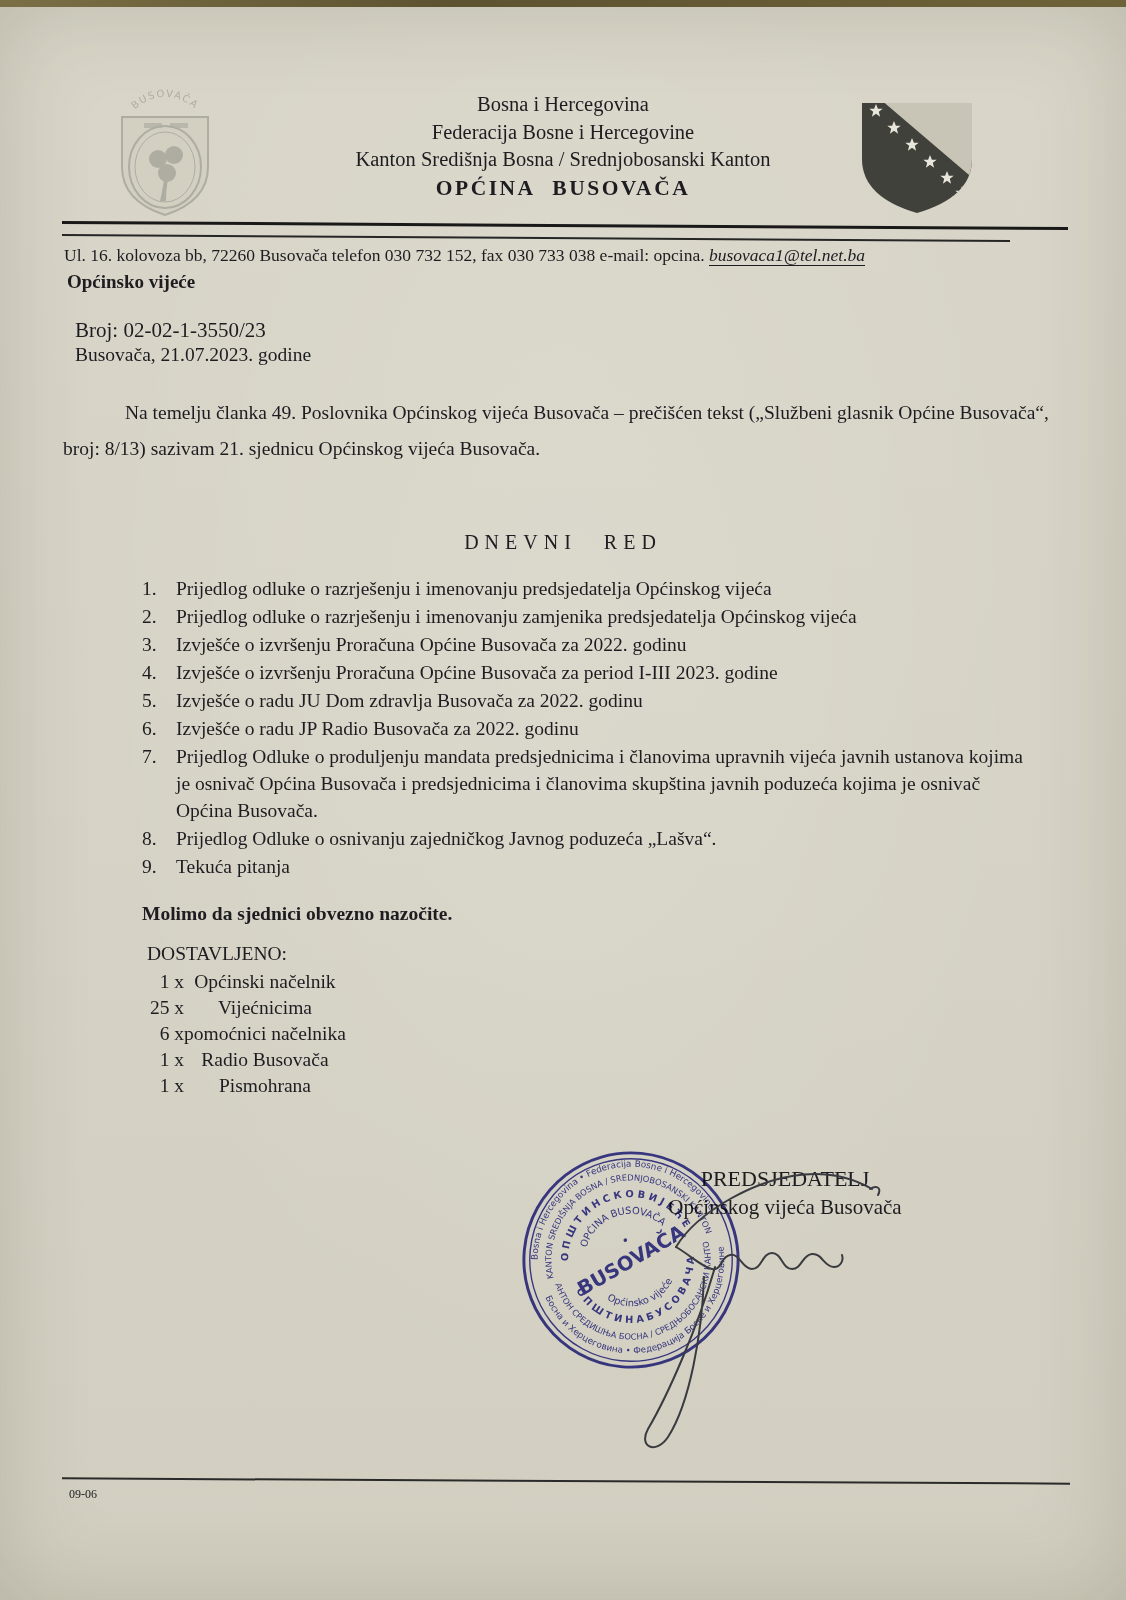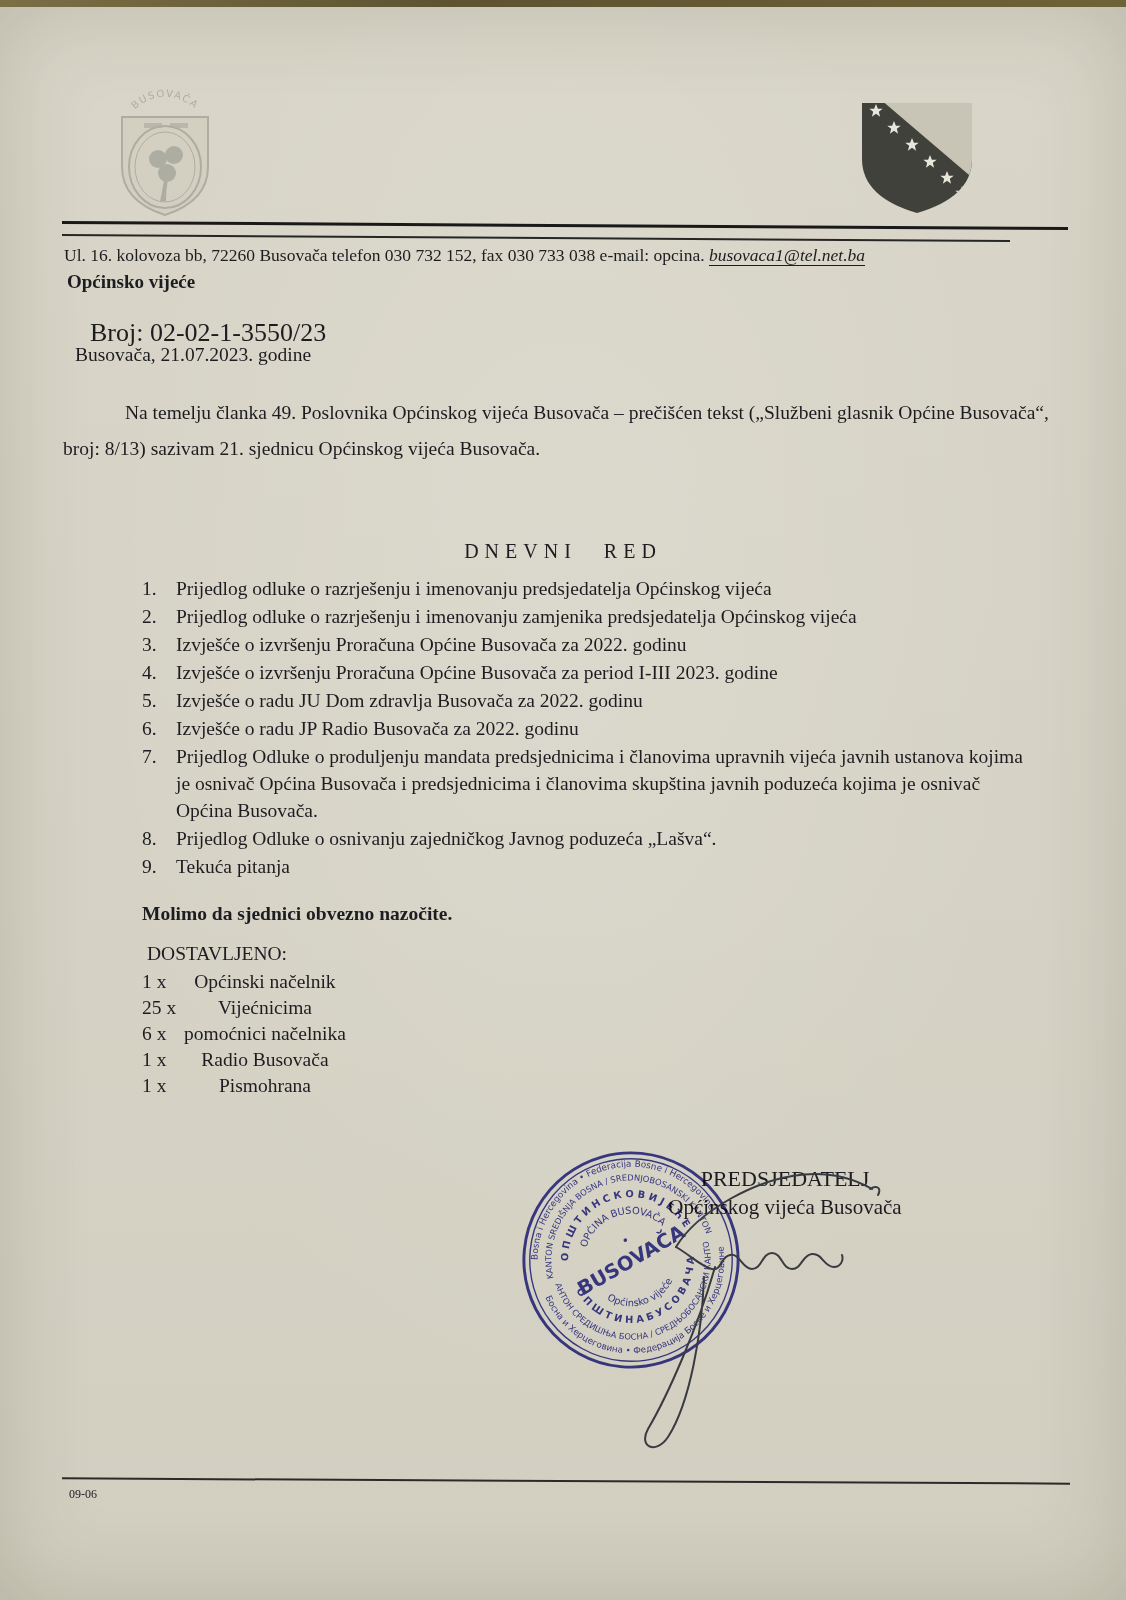--- a/index.html
+++ b/index.html
@@ -25,39 +25,39 @@
   .header-center .h-line{font-size:20.5px;line-height:27.5px;}
   .header-center .h-line4{font-size:21.5px;font-weight:bold;letter-spacing:2.5px;word-spacing:10px;margin-top:2px;}
   .emblem-left{position:absolute;top:76px;left:96px;width:138px;height:140px;opacity:.55;}
   .emblem-right{position:absolute;top:84px;left:846px;width:142px;height:132px;}
   .rule1{position:absolute;top:217px;left:62px;width:1006px;height:3px;background:#191919;transform:rotate(0.35deg);}
   .rule2{position:absolute;top:230px;left:62px;width:948px;height:2px;background:#262626;transform:rotate(0.35deg);}
   .address-line{position:absolute;top:238px;left:64px;width:1004px;font-size:17.5px;white-space:nowrap;}
   .address-line .email{border-bottom:1.5px solid #1d1c20;font-style:italic;}
   .dept{position:absolute;top:264px;left:67px;font-size:19px;font-weight:bold;}
   
-  .ref-num{position:absolute;top:311px;left:90px;font-size:26px;}
+  .ref-num{position:absolute;top:311px;left:75px;font-size:21px;}
   .ref-date{position:absolute;top:337px;left:75px;font-size:19.5px;}
   
   .para{position:absolute;left:63px;width:1005px;font-size:19.5px;line-height:36px;}
   .para-intro{top:388px;text-indent:62px;}
   .para-session{top:444px;text-indent:62px;}
   .bold{font-weight:bold;}
   .agenda-title{position:absolute;top:524px;left:0;width:1126px;text-align:center;
-    font-size:20px;letter-spacing:6px;word-spacing:16px;margin-top:9px;}
+    font-size:20px;letter-spacing:6px;word-spacing:16px;}
   .agenda{position:absolute;top:568px;left:142px;width:882px;font-size:19.5px;}
   .agenda .a-row{display:flex;margin-bottom:1px;line-height:27px;}
   .agenda .a-num{width:34px;flex:none;}
   .agenda .a-txt{flex:1;}
   .note{position:absolute;top:896px;left:142px;font-size:19.5px;font-weight:bold;}
   
   .dist-title{position:absolute;top:936px;left:147px;font-size:19.5px;}
   .dist{position:absolute;top:962px;left:142px;font-size:19.5px;}
   .dist .d-row{display:flex;line-height:26px;}
-  .dist .d-qty{width:42px;flex:none;}
+  .dist .d-qty{width:42px;flex:none;text-align:right;}
   .dist .d-to{flex:1;text-align:center;}
   
   .sig-block{position:absolute;top:1158px;left:645px;width:280px;text-align:center;}
   .sig-title{font-size:22px;line-height:28px;}
   .sig-line2{font-size:21px;line-height:28px;}
   .sig-name{font-size:21px;line-height:28px;}
   
   .stamp{position:absolute;top:1140px;left:518px;width:226px;height:226px;
     mix-blend-mode:multiply;opacity:.92;}
   .ink{position:absolute;top:1130px;left:490px;width:440px;height:340px;pointer-events:none;}
@@ -108,20 +108,26 @@
         <use href="#star" x="30" y="20"></use>
         <use href="#star" x="48" y="37"></use>
         <use href="#star" x="66" y="54"></use>
         <use href="#star" x="84" y="71"></use>
         <use href="#star" x="101" y="87"></use>
         <use href="#star" x="116" y="102"></use>
       </g>
     </g>
   </svg>
 
+  <div class="header-center">
+    <div class="h-line">Bosna i Hercegovina</div>
+    <div class="h-line">Federacija Bosne i Hercegovine</div>
+    <div class="h-line">Kanton Središnja Bosna / Srednjobosanski Kanton</div>
+    <div class="h-line4">OPĆINA  BUSOVAČA</div>
+  </div>
 
   <div class="rule1"></div>
   <div class="rule2"></div>
 
   <div class="address-line"><span>Ul. 16. kolovoza bb, 72260  Busovača   telefon  030 732 152,     fax  030 733 038 e-mail: opcina. </span><span class="email">busovaca1@tel.net.ba</span></div>
 
   <div class="dept">Općinsko vijeće</div>
 
   <div class="ref-num">Broj: 02-02-1-3550/23</div>
   <div class="ref-date">Busovača, 21.07.2023. godine</div>

